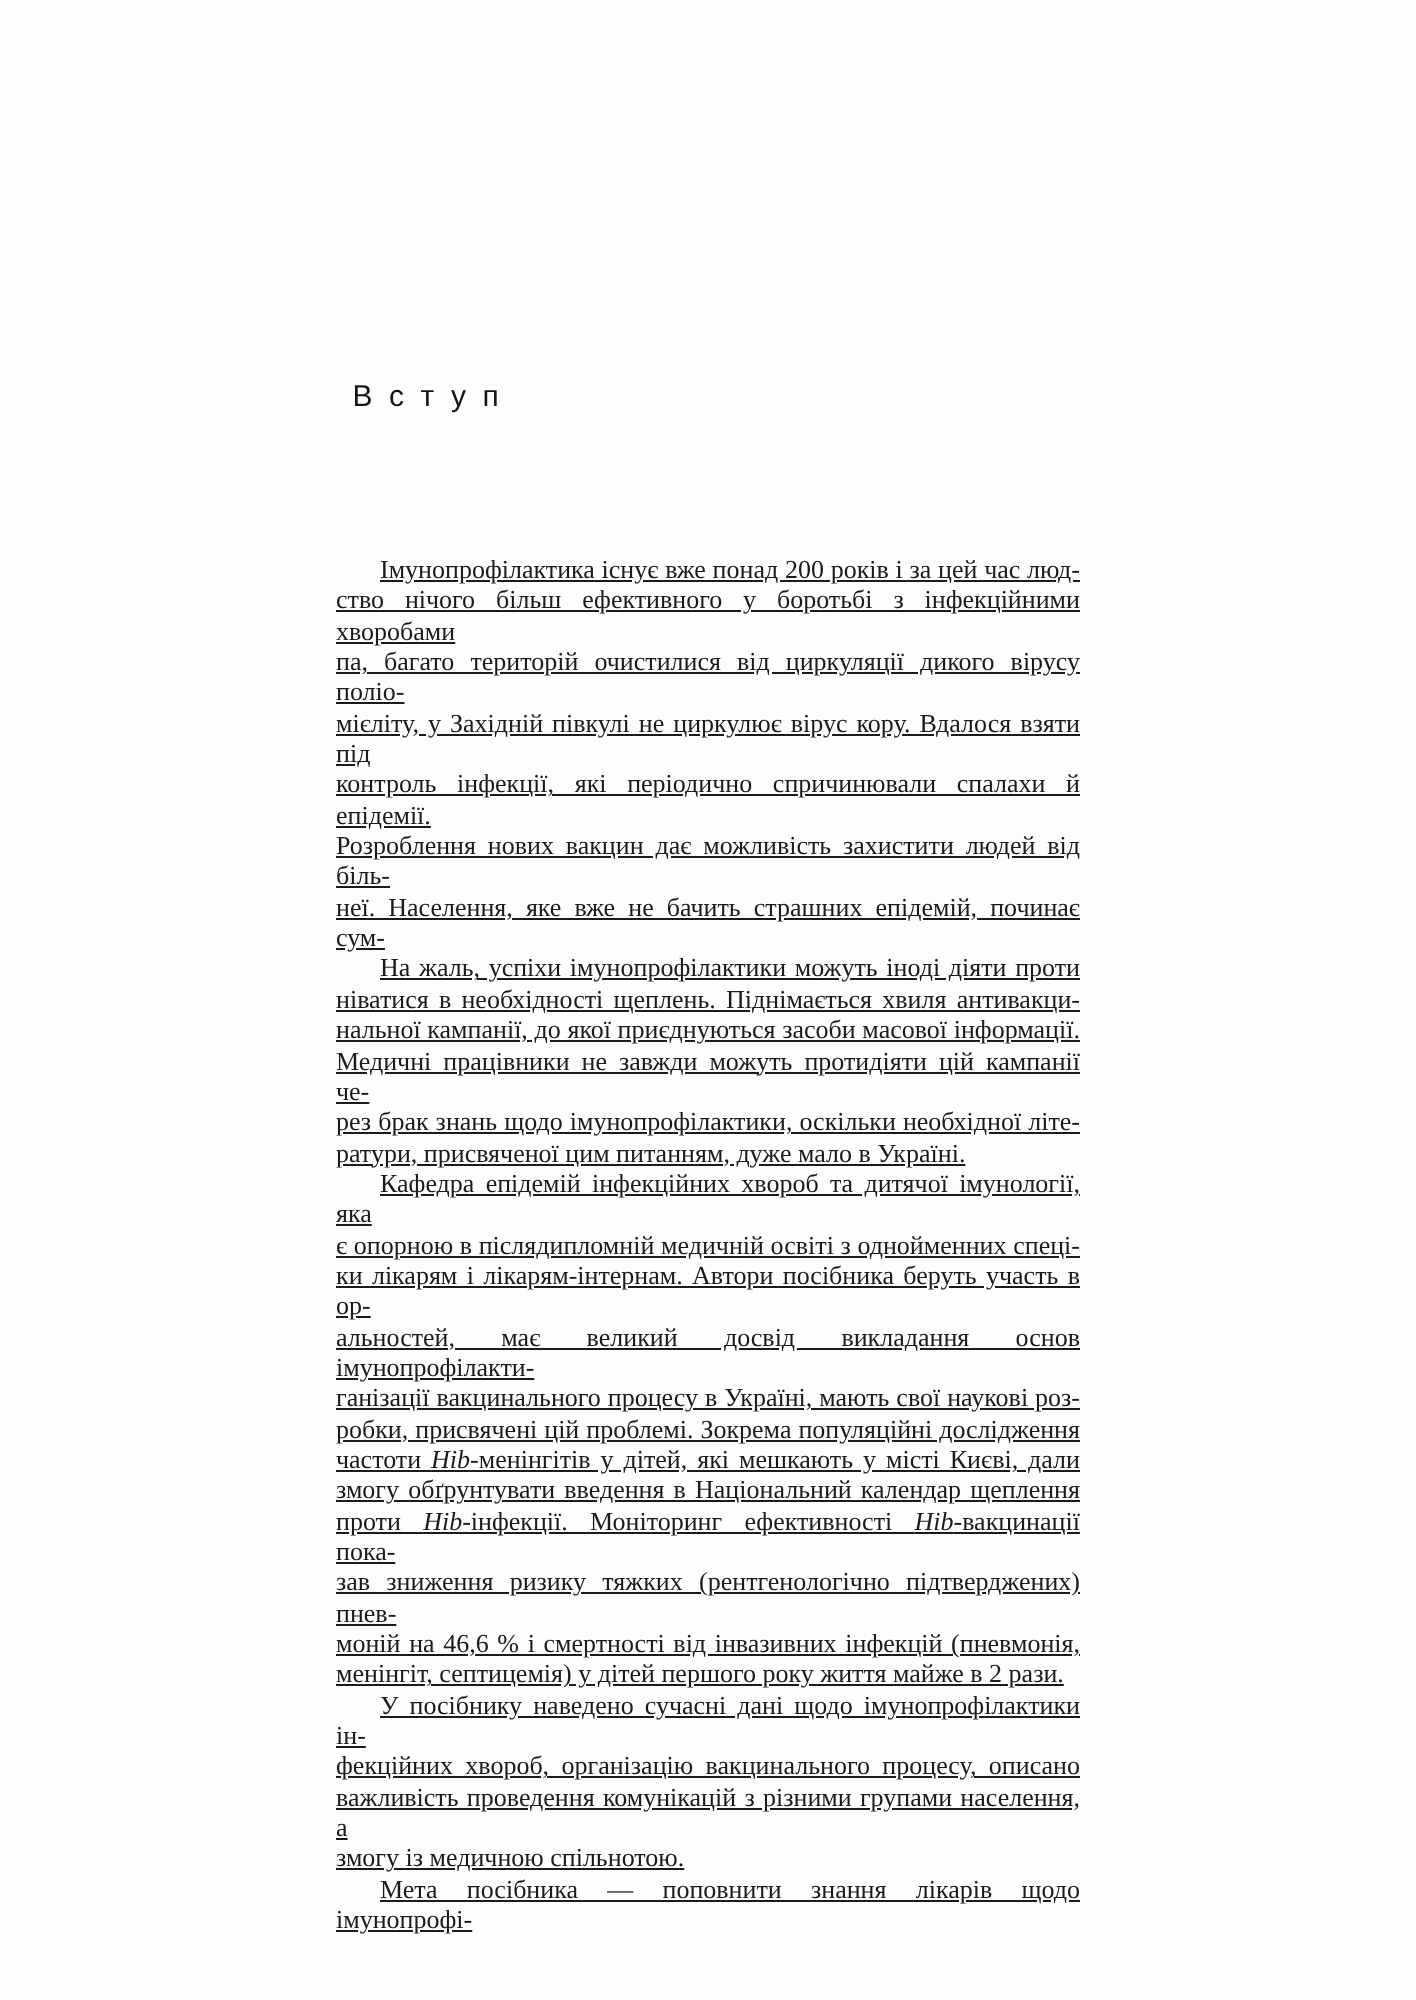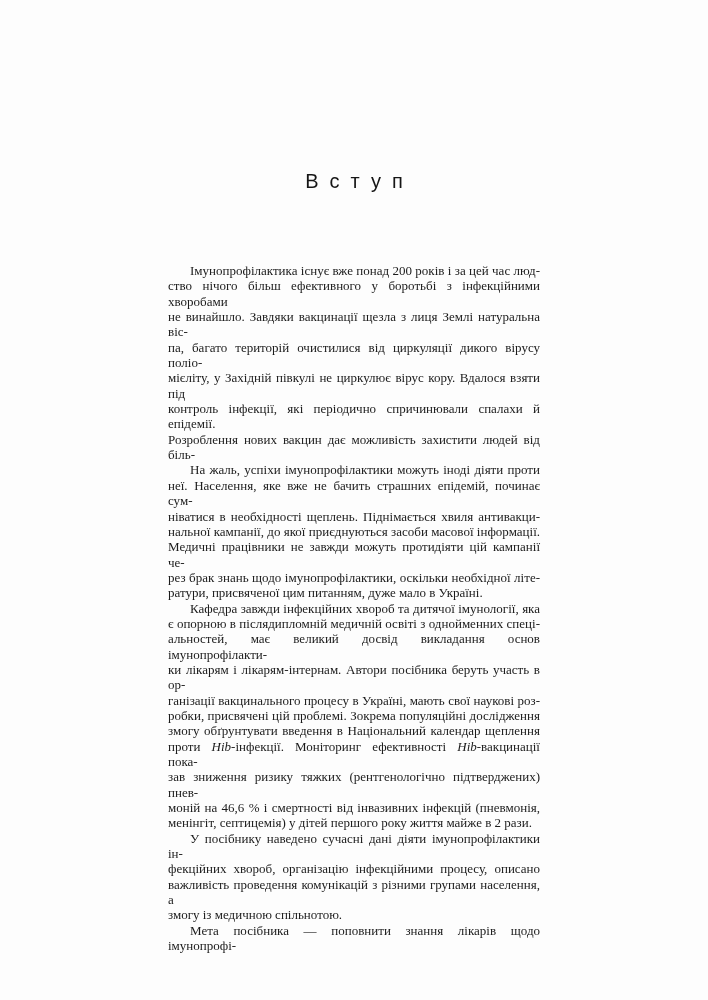--- a/index.html
+++ b/index.html
@@ -16,85 +16,87 @@
     overflow: hidden;
   }
   .content {
     position: absolute;
     left: 168px;
     top: 170px;
     width: 372px;
   }
   .title {
     font-family: "Liberation Sans", sans-serif;
-    font-size: 20px;
+    font-size: 15px;
     font-weight: 400;
     letter-spacing: 0.55em;
-    text-align: center;
+    text-align: left;
     text-indent: 0.55em; 
     color: #161616;
+    margin-top: 20px;
   }
   .body-text {
     margin-top: 70px;
     font-size: 13px;
   }
   .para .line {
     line-height: 15.35px;
     text-align: justify;
     text-align-last: justify;
     white-space: normal;
+    text-decoration: underline;
   }
   .para .line.first {
     text-indent: 22px;
   }
   .para .line.last {
     text-align-last: left;
   }
 </style>
 </head>
 <body>
 
 <div class="page">
   <div class="content">
     <h1 class="title">Вступ</h1>
     <div class="body-text">
         <div class="para">
           <div class="line first">Імунопрофілактика існує вже понад 200 років і за цей час люд-</div>
           <div class="line">ство нічого більш ефективного у боротьбі з інфекційними хворобами</div>
-          <div class="line">не винайшло. Завдяки вакцинації щезла з лиця Землі натуральна віс-</div>
           <div class="line">па, багато територій очистилися від циркуляції дикого вірусу поліо-</div>
           <div class="line">мієліту, у Західній півкулі не циркулює вірус кору. Вдалося взяти під</div>
           <div class="line">контроль інфекції, які періодично спричинювали спалахи й епідемії.</div>
           <div class="line">Розроблення нових вакцин дає можливість захистити людей від біль-</div>
         </div>
         <div class="para">
+          <div class="line">неї. Населення, яке вже не бачить страшних епідемій, починає сум-</div>
           <div class="line first">На жаль, успіхи імунопрофілактики можуть іноді діяти проти</div>
-          <div class="line">неї. Населення, яке вже не бачить страшних епідемій, починає сум-</div>
           <div class="line">ніватися в необхідності щеплень. Піднімається хвиля антивакци-</div>
           <div class="line">нальної кампанії, до якої приєднуються засоби масової інформації.</div>
           <div class="line">Медичні працівники не завжди можуть протидіяти цій кампанії че-</div>
           <div class="line">рез брак знань щодо імунопрофілактики, оскільки необхідної літе-</div>
           <div class="line last">ратури, присвяченої цим питанням, дуже мало в Україні.</div>
         </div>
         <div class="para">
-          <div class="line first">Кафедра завжди інфекційних хвороб та дитячої імунології, яка</div>
+          <div class="line first">Кафедра епідемій інфекційних хвороб та дитячої імунології, яка</div>
           <div class="line">є опорною в післядипломній медичній освіті з однойменних спеці-</div>
+          <div class="line">ки лікарям і лікарям-інтернам. Автори посібника беруть участь в ор-</div>
           <div class="line">альностей, має великий досвід викладання основ імунопрофілакти-</div>
-          <div class="line">ки лікарям і лікарям-інтернам. Автори посібника беруть участь в ор-</div>
           <div class="line">ганізації вакцинального процесу в Україні, мають свої наукові роз-</div>
           <div class="line">робки, присвячені цій проблемі. Зокрема популяційні дослідження</div>
+          <div class="line">частоти <i>Hib</i>-менінгітів у дітей, які мешкають у місті Києві, дали</div>
           <div class="line">змогу обґрунтувати введення в Національний календар щеплення</div>
           <div class="line">проти <i>Hib</i>-інфекції. Моніторинг ефективності <i>Hib</i>-вакцинації пока-</div>
           <div class="line">зав зниження ризику тяжких (рентгенологічно підтверджених) пнев-</div>
           <div class="line">моній на 46,6 % і смертності від інвазивних інфекцій (пневмонія,</div>
           <div class="line last">менінгіт, септицемія) у дітей першого року життя майже в 2 рази.</div>
         </div>
         <div class="para">
-          <div class="line first">У посібнику наведено сучасні дані діяти імунопрофілактики ін-</div>
-          <div class="line">фекційних хвороб, організацію інфекційними процесу, описано</div>
+          <div class="line first">У посібнику наведено сучасні дані щодо імунопрофілактики ін-</div>
+          <div class="line">фекційних хвороб, організацію вакцинального процесу, описано</div>
           <div class="line">важливість проведення комунікацій з різними групами населення, а</div>
           <div class="line last">змогу із медичною спільнотою.</div>
         </div>
         <div class="para">
           <div class="line first">Мета посібника — поповнити знання лікарів щодо імунопрофі-</div>
         </div>
       </div>
 
   </div>
 </div>

